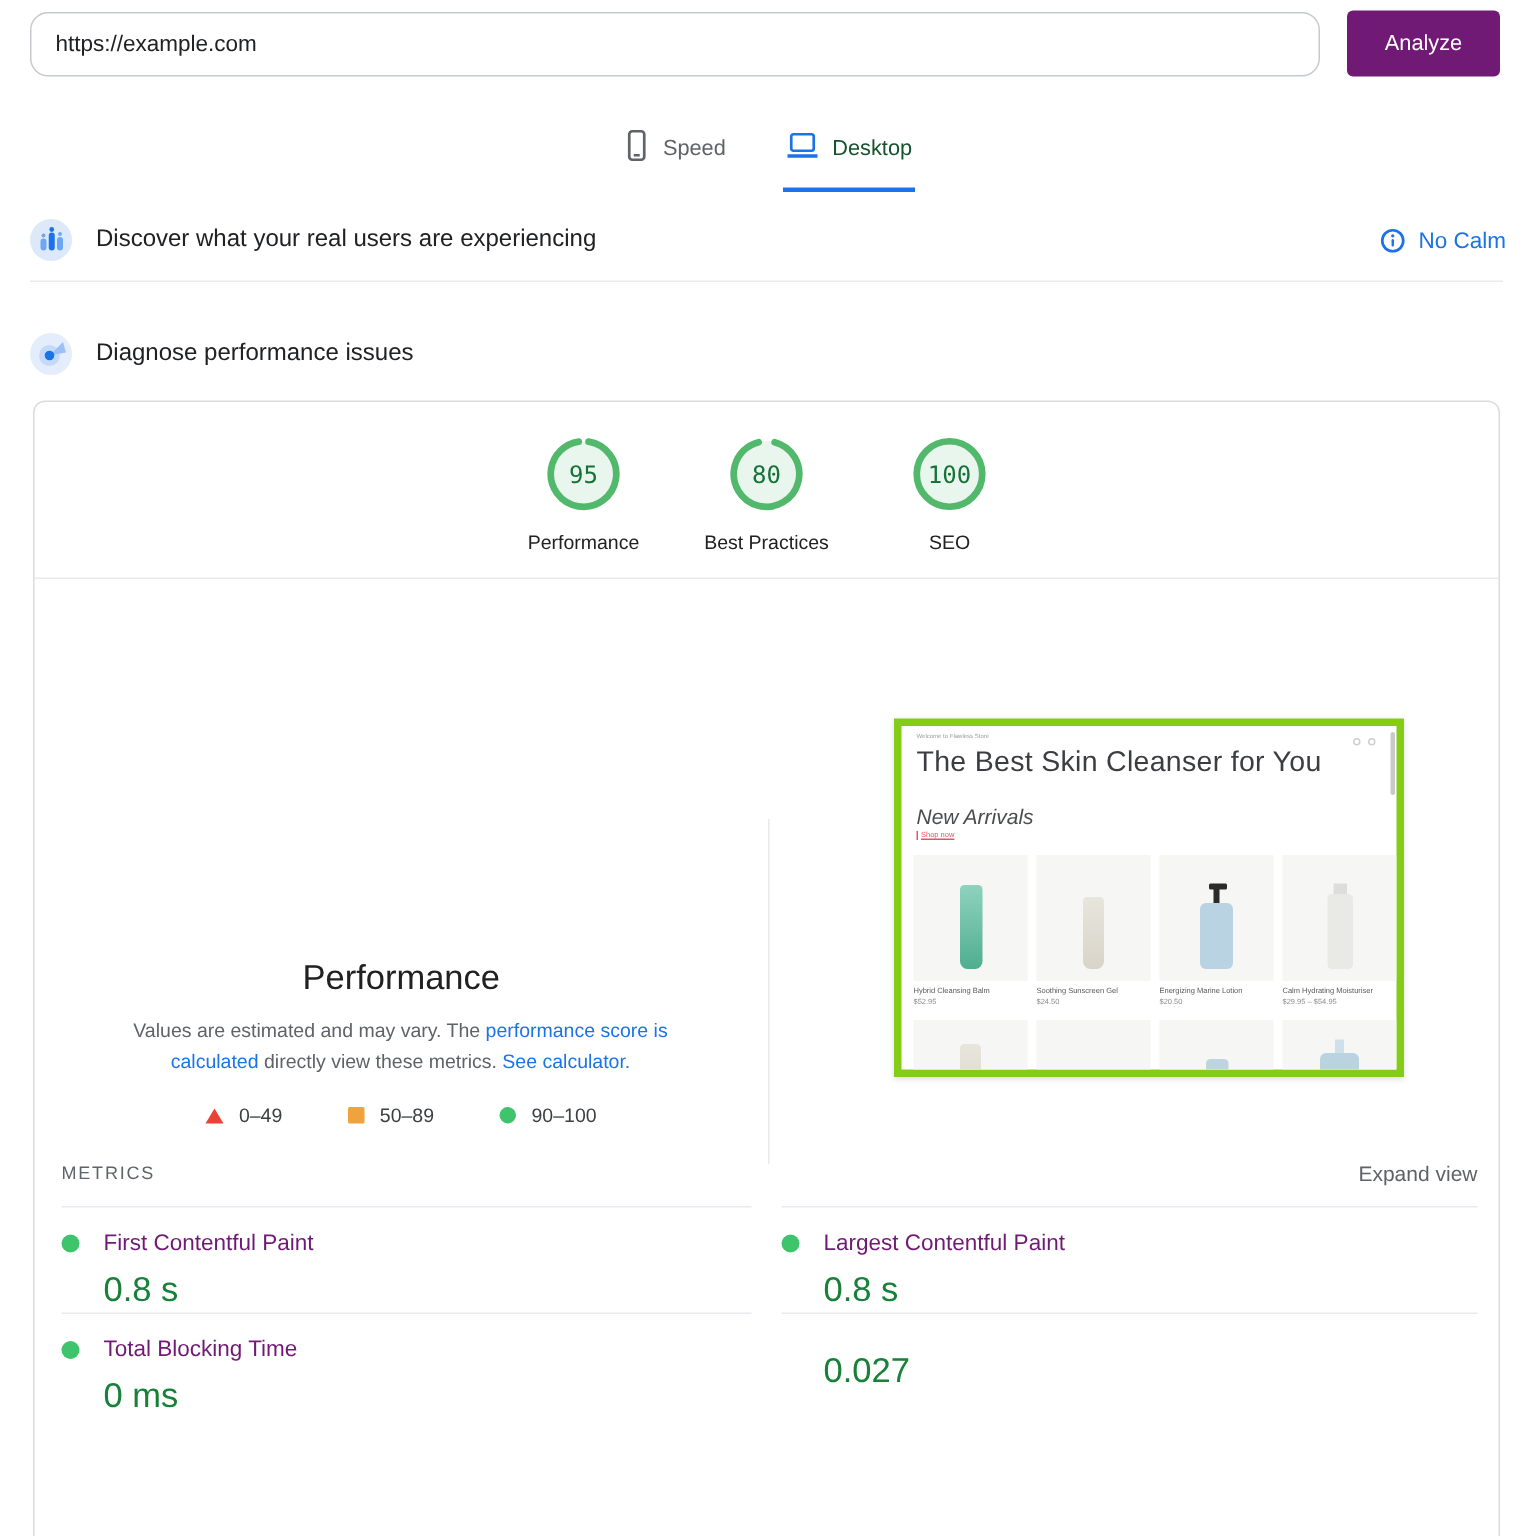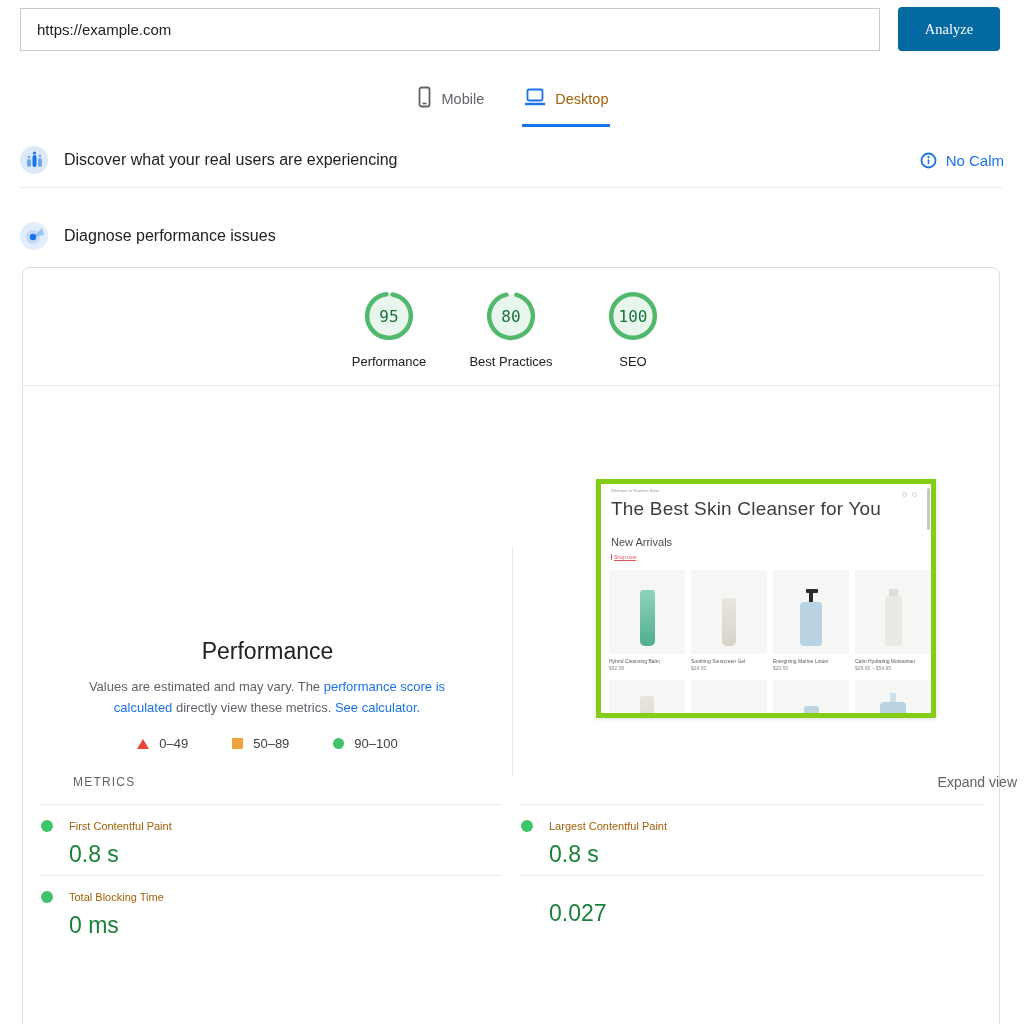--- a/index.html
+++ b/index.html
@@ -2,30 +2,30 @@
 <html><head>
 <meta charset="utf-8">
 <style>
   * { margin:0; padding:0; box-sizing:border-box; }
   html,body { width:1024px; height:1024px; overflow:hidden; background:#fff;
     font-family:"Liberation Sans", sans-serif; color:#202124; }
   .abs { position:absolute; }
 
   
   .url-box { left:20px; top:8px; width:860px; height:43px; }
-  .url-box input { width:100%; height:100%; border:1px solid #c6c9ce; border-radius:0;
+  .url-box input { width:100%; height:100%; border:1px solid #c6c9ce; border-radius:12px;
     padding:0 16px; font-size:15px; color:#202124; font-family:inherit; outline:none; }
-  .analyze-btn { left:898px; top:7px; width:102px; height:44px; background:#0369a1;
-    border:none; border-radius:4px; color:#fff; font-size:14.5px; font-family:Liberation Serif, serif; cursor:pointer; }
+  .analyze-btn { left:898px; top:7px; width:102px; height:44px; background:#701a75;
+    border:none; border-radius:4px; color:#fff; font-size:14.5px; font-family:Liberation Sans, sans-serif; cursor:pointer; }
 
   
   .tabs { left:0; top:82px; width:1024px; display:flex; justify-content:center; gap:36px; }
   .tab { display:flex; align-items:center; gap:9px; font-size:14.5px; padding:4px 2px 13px;
     color:#5f6368; cursor:pointer; border-bottom:3px solid transparent; }
-  .tab.active { color:#a16207; border-bottom-color:#1a73e8;align-items:center; }
+  .tab.active { color:#14532d; border-bottom-color:#1a73e8;align-items:center; }
 
   
   .section-row { left:20px; right:24px; display:flex; align-items:center; width:984px; }
   .row-discover { top:146px; }
   .row-diagnose { top:222px; }
   .round-icon { width:28px; height:28px; border-radius:50%; background:#dde9f9;
     position:relative; flex:0 0 28px; overflow:hidden; }
   .section-title { margin-left:16px; font-size:16px; color:#202124; }
   .nodata { margin-left:auto; display:flex; align-items:center; gap:9px;
     color:#1a73e8; font-size:15px; cursor:pointer; }
@@ -61,21 +61,21 @@
   .dotg { width:11px; height:11px; background:#3fc46c; border-radius:50%; }
   .vsep { left:489px; top:278px; width:1px; height:230px; background:#e8eaed; }
 
   
   .thumb { left:573px; top:211px; width:340px; height:239px; background:#fff;
     border:5px solid #84cc16; box-shadow:0 1px 4px rgba(0,0,0,.14); overflow:hidden; }
   .t-topbar { position:absolute; left:10px; top:4px; font-size:4px; color:#9a9a9a; }
   .t-navicons { position:absolute; right:14px; top:8px; display:flex; gap:5px; }
   .t-navicons i { width:5px; height:5px; border:1px solid #cfcfcf; border-radius:50%; display:block; }
   .t-headline { position:absolute; left:10px; top:14px; font-size:19px; color:#3b3d40; letter-spacing:.2px; }
-  .t-sub { position:absolute; left:10px; top:52px; font-size:11px; color:#4a4c4f; }
+  .t-sub { position:absolute; left:10px; top:52px; font-size:14px; color:#4a4c4f;font-style:italic; }
   .t-cta { position:absolute; left:10px; top:70px; font-size:5px; color:#e25563;
     text-decoration:underline; border-left:1px solid #e25563; padding-left:2px; }
   .t-row { position:absolute; left:8px; display:flex; gap:6px; }
   .t-row1 { top:86px; }
   .t-row2 { top:196px; }
   .t-tile { width:76px; height:84px; background:#f6f6f5; display:flex;
     align-items:flex-end; justify-content:center; overflow:hidden; }
   .t-row2 .t-tile { height:50px; }
   .t-caption { position:absolute; left:8px; top:174px; display:flex; gap:6px; }
   .t-cap { width:76px; font-size:5px; color:#5a5a5a; line-height:7px; }
@@ -93,29 +93,29 @@
   .pump-blue:after { content:""; position:absolute; left:6px; top:-13px; width:12px; height:4px;
     background:#2b2b2b; border-radius:1px; }
   .bottle-white { width:17px; height:50px; border-radius:3px; background:#e9e9e6; }
   .bottle-white:before { content:""; position:absolute; left:4px; top:-7px; width:9px; height:7px; background:#dddddb; }
   .pouch-cream { width:44px; height:18px; background:#dedbd2; clip-path:polygon(50% 0,100% 100%,0 100%); }
   .tube-blue { width:15px; height:34px; border-radius:3px 3px 5px 5px; background:#bdd5e2; }
   .bottle-blue { width:26px; height:44px; border-radius:4px; background:#b9d3e0; }
   .bottle-blue:before { content:""; position:absolute; left:10px; top:-9px; width:6px; height:9px; background:#cfe0ea; }
 
   
-  .metrics-head { left:18px; top:506px; width:944px; display:flex; align-items:center;margin-left:32px; }
+  .metrics-head { left:18px; top:506px; width:944px; display:flex; align-items:center; }
   .metrics-title { font-size:12px; letter-spacing:1.2px; color:#5f6368; }
   .expand-view { margin-left:auto; font-size:14px; color:#5f6368; cursor:pointer; }
   .mcol { top:536px; }
   .mcol-left  { left:18px;  width:460px; }
   .mcol-right { left:498px; width:464px; }
   .mrow { border-top:1px solid #e8eaed; height:71px; padding-top:15px; }
   .mrow.last { border-bottom:none; }
-  .mhead { display:flex; align-items:center; gap:16px; font-size:11px; color:#a16207; }
+  .mhead { display:flex; align-items:center; gap:16px; font-size:15px; color:#701a75; }
   .mdot { width:12px; height:12px; border-radius:50%; background:#3fc46c; flex:0 0 12px; }
   .mdot.avg { border-radius:2px; background:#f0a33c; }
   .mval { margin:9px 0 0 28px; font-size:23px; color:#188038; }
   .mval.avg { color:#c9512e; }
 
   svg .icon-stroke { fill:none; stroke-width:1.8; stroke-linecap:round; stroke-linejoin:round; }
 </style>
 </head>
 <body>
 
@@ -125,21 +125,21 @@
 <button class="abs analyze-btn">Analyze</button>
 
 <div class="abs tabs">
   <div class="tab">
     <span>
       <svg width="17" height="22" viewBox="0 0 17 22">
         <rect class="icon-stroke" x="3.5" y="1.5" width="10" height="19" rx="2" stroke="#5f6368"></rect>
         <line x1="6.5" y1="17.5" x2="10.5" y2="17.5" stroke="#5f6368" stroke-width="1.6"></line>
       </svg>
     </span>
-    <span>Mobile</span>
+    <span>Speed</span>
   </div>
   <div class="tab active">
     <span>
       <svg width="22" height="20" viewBox="0 0 22 20">
         <rect class="icon-stroke" x="3.5" y="2.5" width="15" height="11" rx="1.5" stroke="#1a73e8"></rect>
         <line x1="1" y1="17" x2="21" y2="17" stroke="#1a73e8" stroke-width="2.4"></line>
       </svg>
     </span>
     <span>Desktop</span>
   </div>

